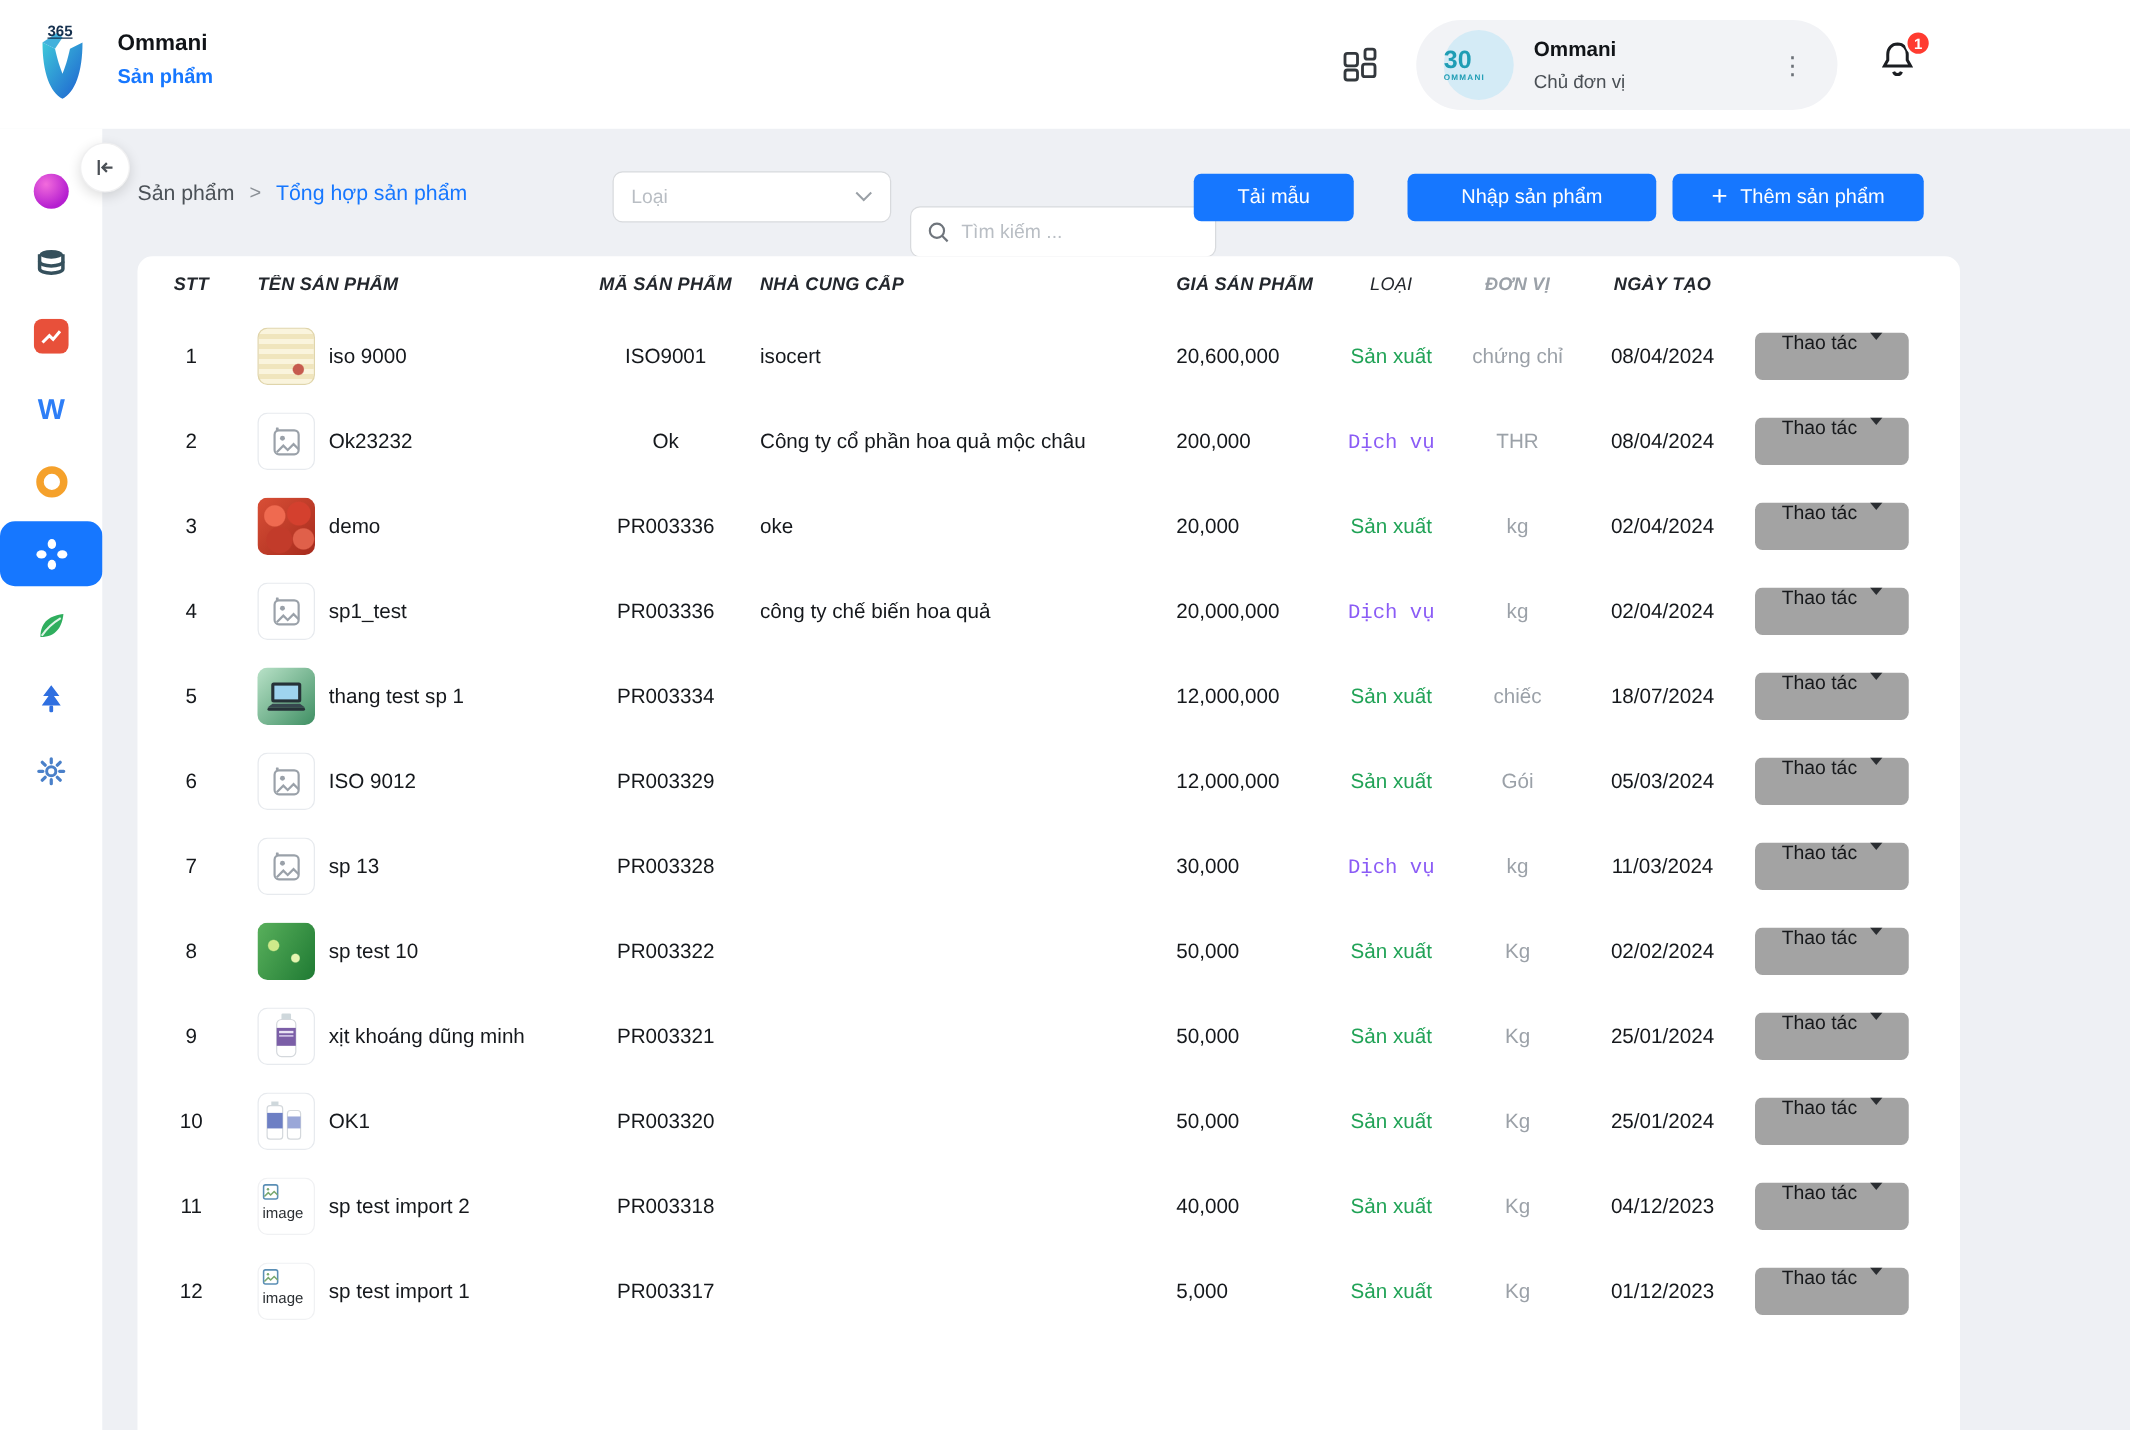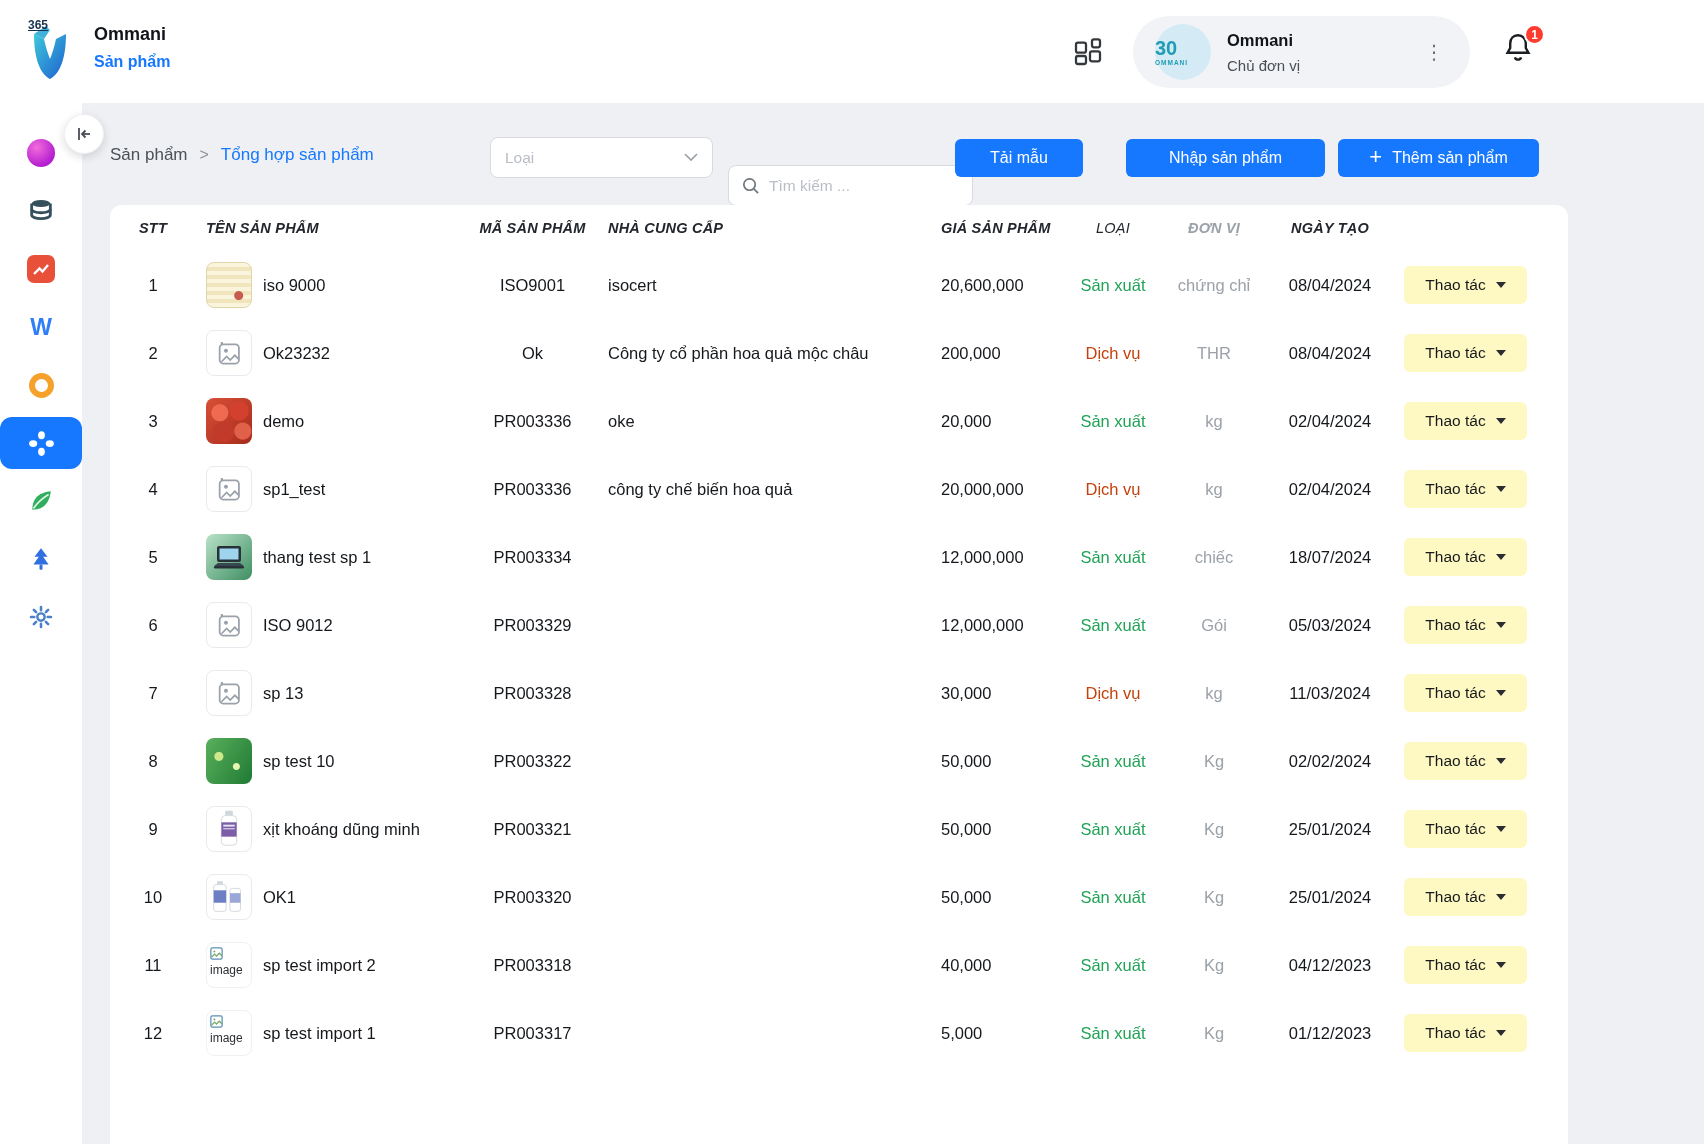--- a/index.html
+++ b/index.html
@@ -2,21 +2,21 @@
 <html><head>
 <meta charset="utf-8">
 <style>
   * { margin:0; padding:0; box-sizing:border-box; }
   html,body { width:1704px; height:1144px; overflow:hidden; }
   body { font-family:"Liberation Sans", sans-serif; background:#eef0f4; color:#15181c; }
 
   
   .topbar { position:relative; height:103px; background:#fff; z-index:5; }
   .logo-wrap { position:absolute; left:22px; top:18px; width:56px; height:66px; }
-  .logo-365 { position:absolute; left:6px; top:0; font-size:12px; font-weight:bold; color:#16314f; z-index:2;text-decoration:underline; }
+  .logo-365 { position:absolute; left:16px; top:0; font-size:12px; font-weight:bold; color:#16314f; z-index:2;text-decoration:underline; }
   .brand-text { position:absolute; left:94px; top:24px; }
   .brand-name { font-size:18px; font-weight:bold; color:#111418; }
   .brand-module { font-size:16px; color:#1677ff; font-weight:bold; margin-top:8px; }
 
   .apps-icon { position:absolute; left:1072px; top:36px; width:32px; height:32px; cursor:pointer; }
 
   .user-pill { position:absolute; left:1133px; top:16px; width:337px; height:72px; background:#f2f3f6; border-radius:40px; display:flex; align-items:center; cursor:pointer; }
   .avatar { width:56px; height:56px; border-radius:50%; background:#d4ebf6; margin-left:22px; display:flex; flex-direction:column; align-items:flex-start; justify-content:center; line-height:1; }
   .avatar-om { font-size:20px; font-weight:bold; color:#1f9db4; }
   .avatar-cap { font-size:6.5px; letter-spacing:1px; color:#1f9db4; margin-top:2px; font-weight:bold; }
@@ -71,24 +71,24 @@
   .c.stt  { text-align:center; }
   .c.name { padding-left:10px; display:flex; align-items:center; gap:11px; }
   .c.code { text-align:center; }
   .c.supplier { padding-left:18px; }
   .c.price { padding-left:11px; }
   .c.type { text-align:center; font-weight:500; }
   .c.unit { text-align:center; color:#9ba1a8; }
   .c.date { text-align:center; }
   .c.act  { padding-left:11px; }
   .t-green { color:#21a357; }
-  .t-orange { color:#c2410c; }
+  .t-orange { color:#8b5cf6;font-family:Liberation Mono, monospace; }
   .pname { font-weight:500; color:#15181c; }
 
-  .action-btn { width:123px; height:38px; background:#fef9c3; border:none; border-radius:6px; font-size:15.5px; color:#17191c; font-family:"Liberation Sans",sans-serif; display:flex; align-items:center; justify-content:center; gap:10px; cursor:pointer; }
+  .action-btn { width:123px; height:38px; background:#a3a3a3; border:none; border-radius:6px; font-size:15.5px; color:#17191c; font-family:"Liberation Sans",sans-serif; display:flex; align-items:flex-start; justify-content:center; gap:10px; cursor:pointer; }
   .caret { width:0; height:0; border-left:5px solid transparent; border-right:5px solid transparent; border-top:6px solid #2a2d31; display:inline-block; }
 
   
   .thumb { width:46px; height:46px; border-radius:8px; flex:none; overflow:hidden; background:#fff; position:relative; display:flex; align-items:center; justify-content:center; }
   .th-placeholder { border:1px solid #e7eaee; }
   .th-cert { background:
       radial-gradient(circle at 72% 74%, #c65b4e 0 4px, transparent 5px),
       repeating-linear-gradient(0deg, #faf4dd 0 4px, #f0e5bd 4px 8px);
       border:1px solid #e0d5ab; }
   .th-apples { background:

